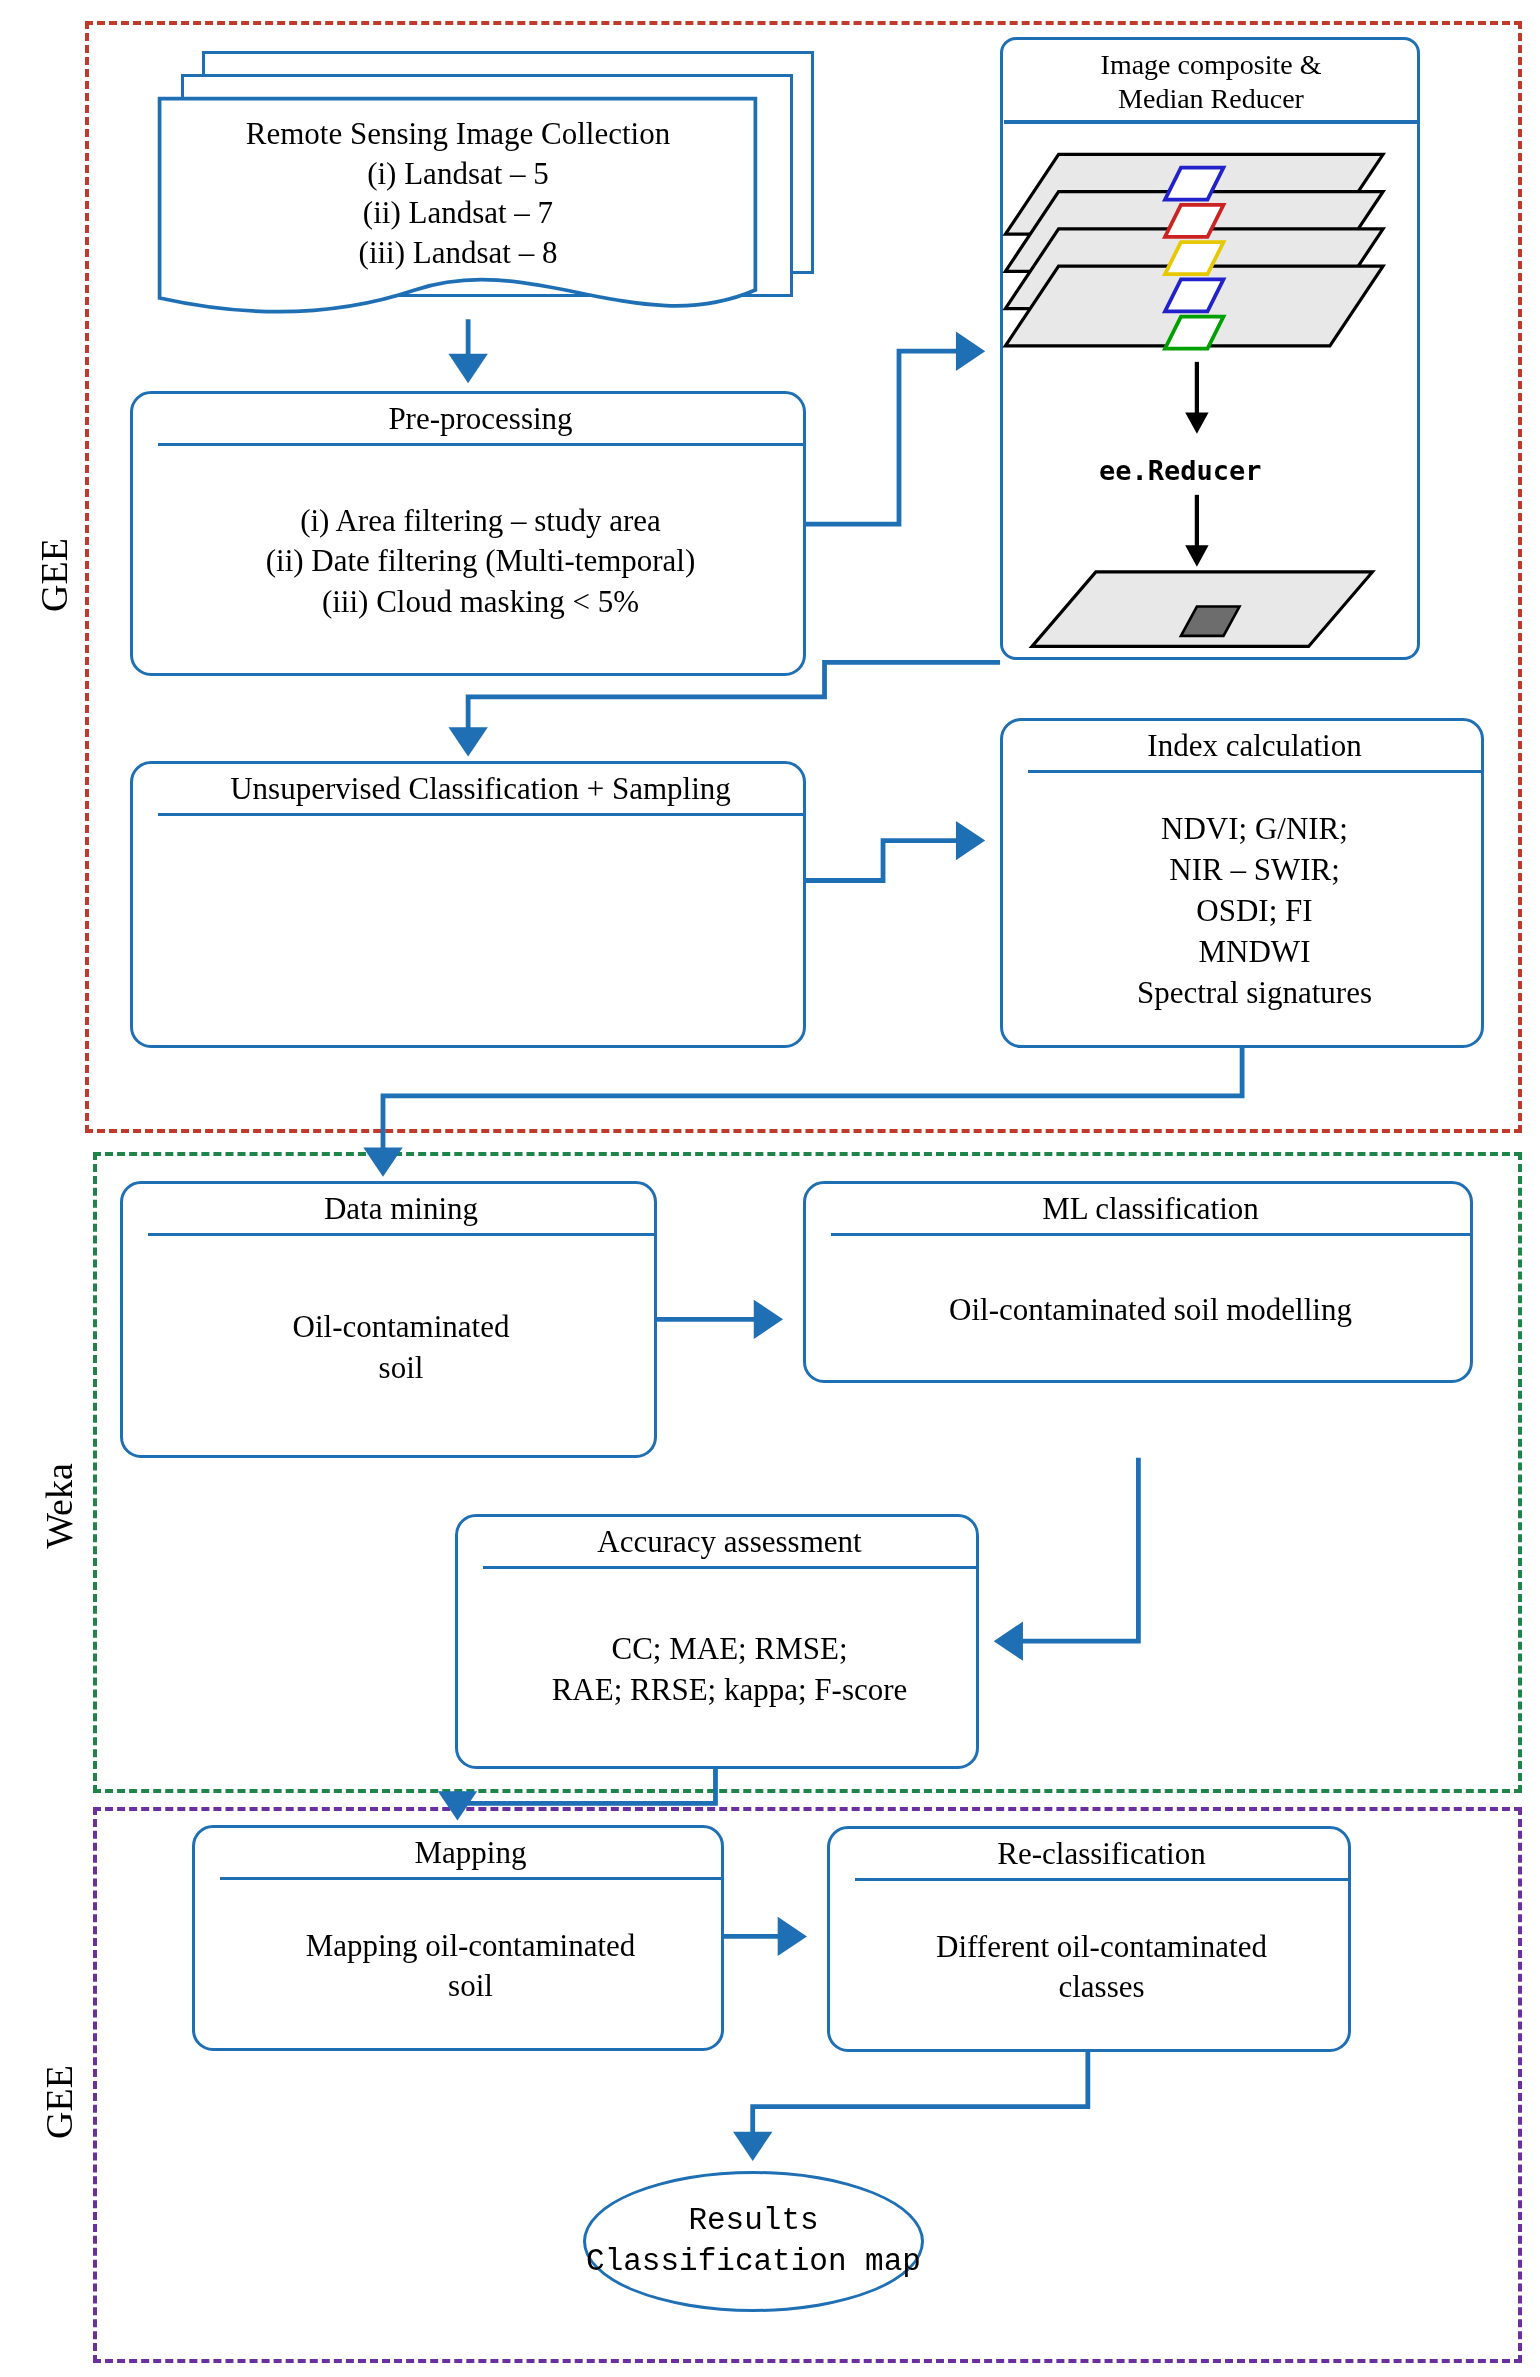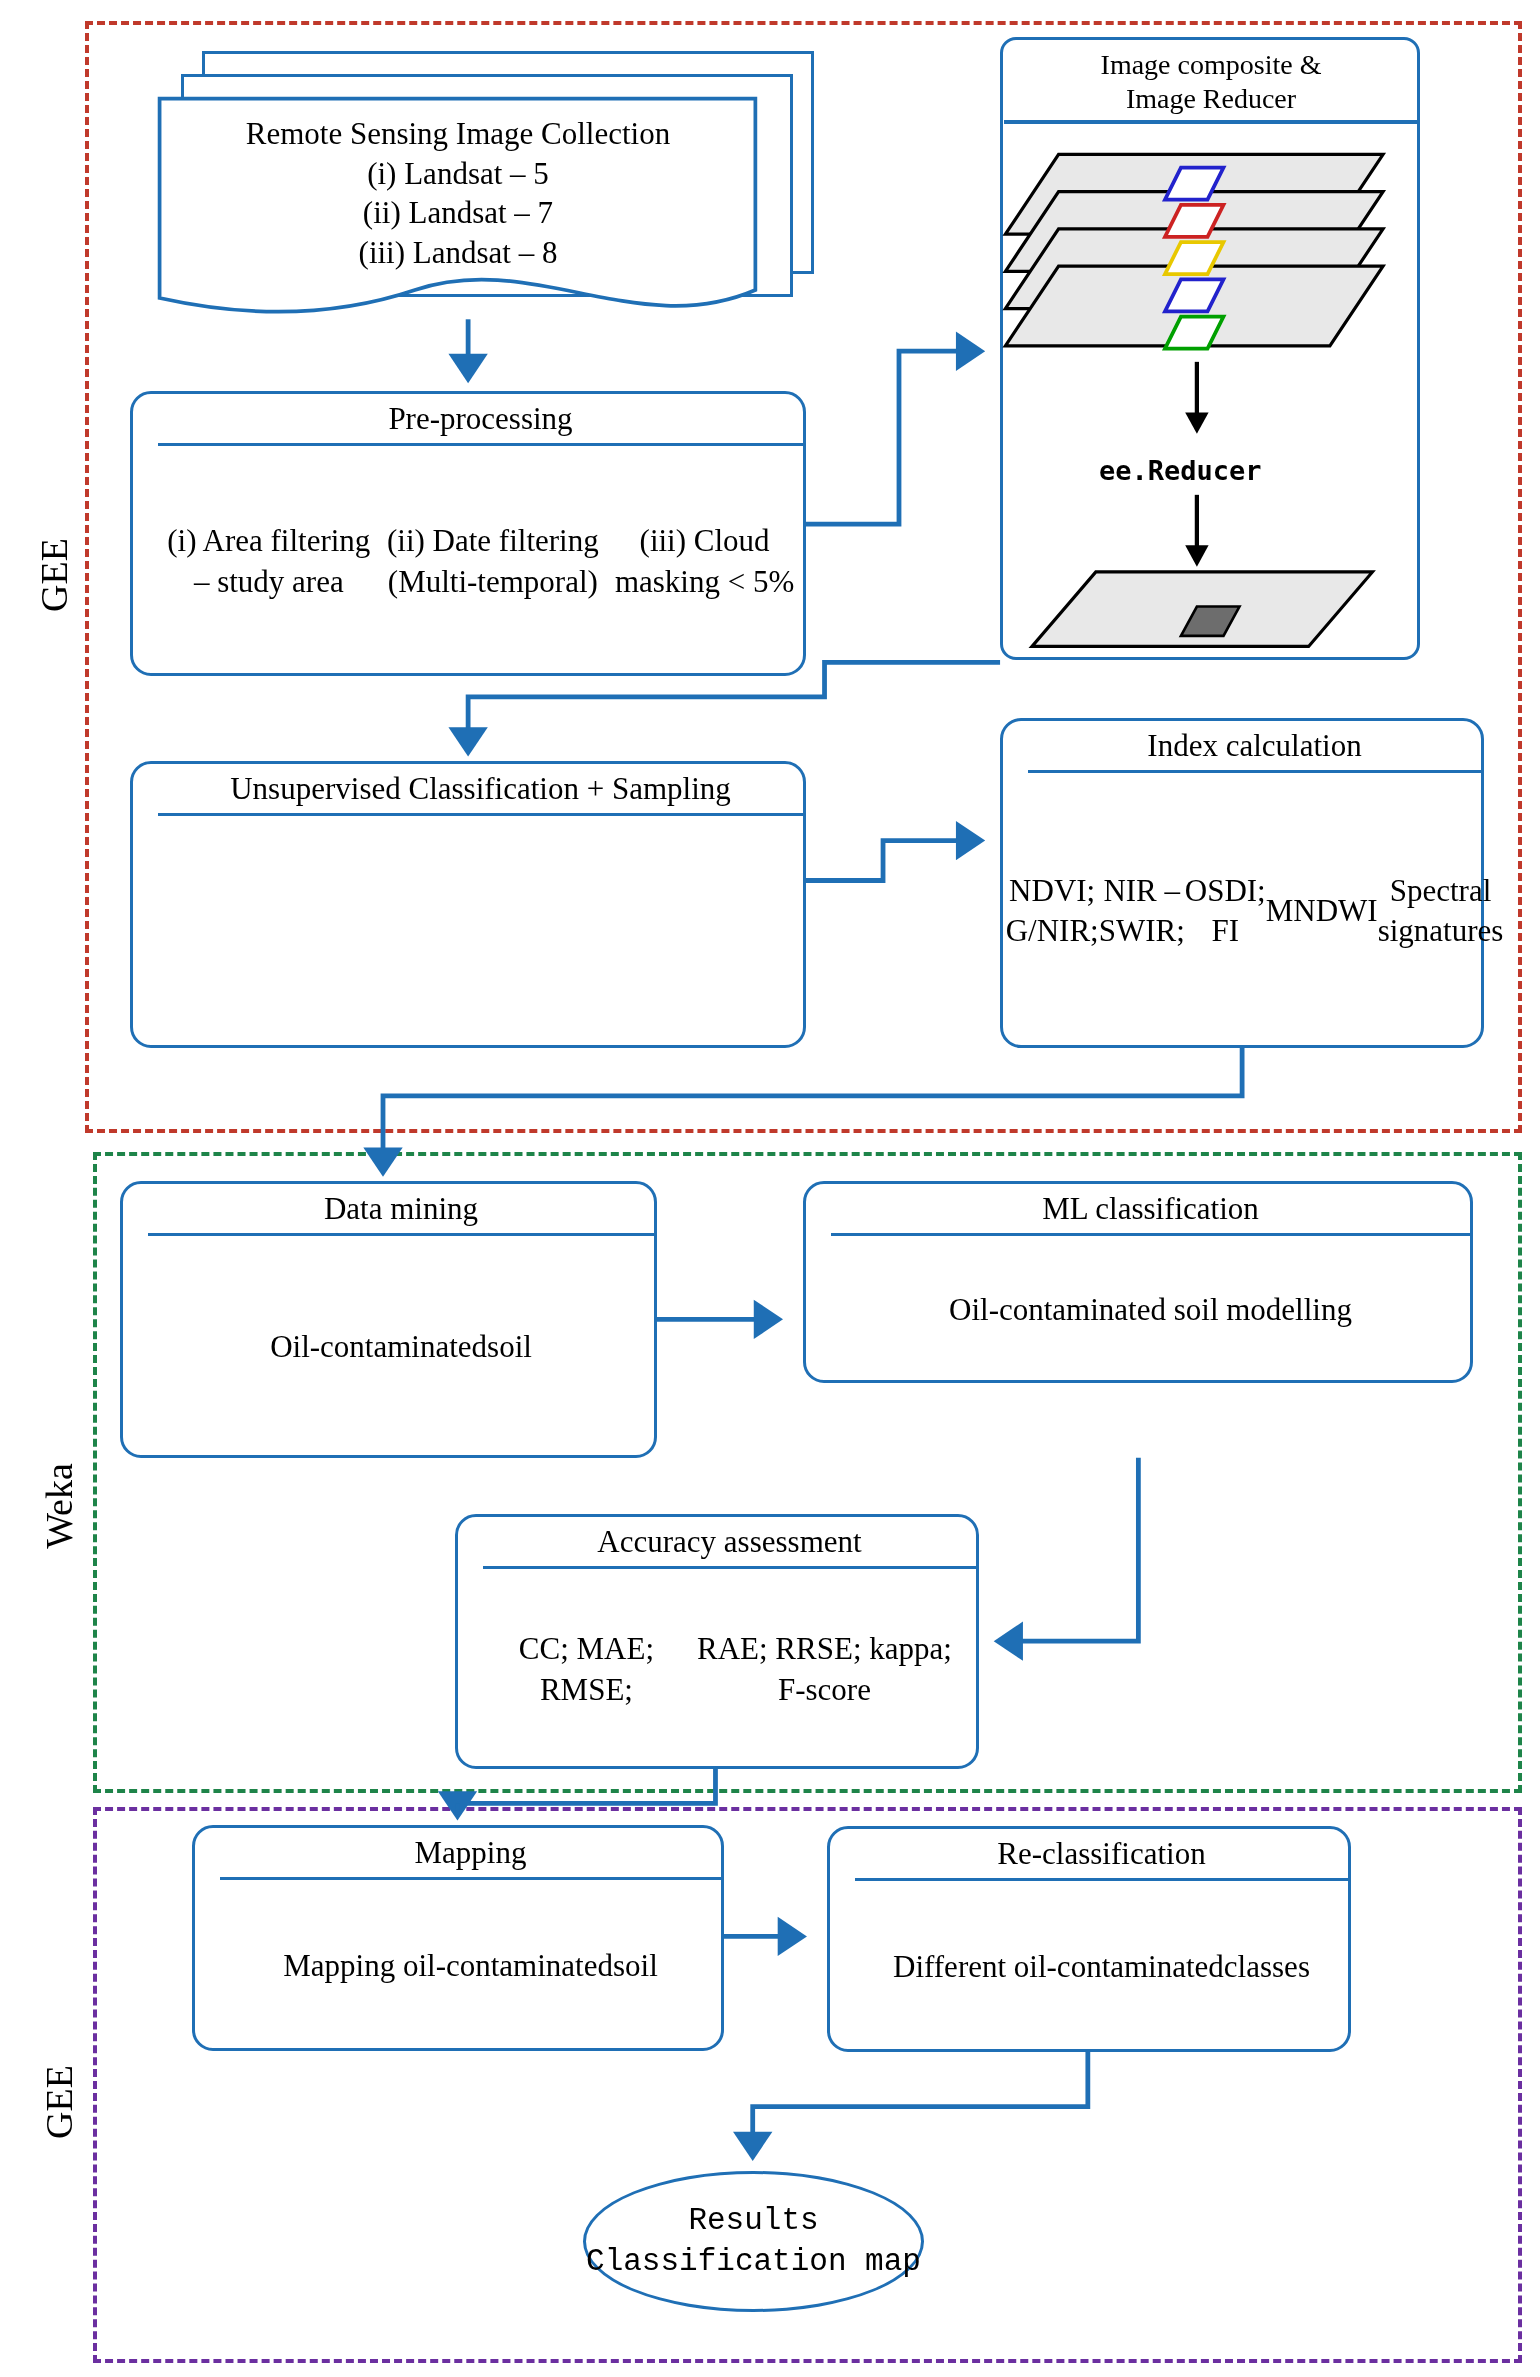--- a/index.html
+++ b/index.html
@@ -41,21 +41,21 @@
     font-size: 31px;
     line-height: 1.15;
     padding: 7.4px 5.3px 6.4px 5.3px;
     border-bottom: 3.7px solid #1f6fb5;
   }
   .box .body {
     font-size: 31px;
     line-height: 1.32;
     padding: 12.8px 8.5px;
     display: flex;
-    flex-direction: row;
+    flex-direction: column;
     justify-content: center;
     align-items: center;
     height: calc(100% - 48px);
     box-sizing: border-box;
   }
   .group-label {
     position: absolute;
     font-size: 38px;
     color: #000;
     transform-origin: left top;
@@ -123,21 +123,21 @@
     <div>Remote Sensing Image Collection</div>
     <div>(i) Landsat – 5</div>
     <div>(ii) Landsat – 7</div>
     <div>(iii) Landsat – 8</div>
   </div>
 
   <div class="box" style="left:1000px; top:37px; width:420px; height:623px; border-radius:16px;">
   </div>
   <div class="composite-title" style="left:1006px; top:48px; width:410px;">
     <div>Image composite &amp;</div>
-    <div>Image Reducer</div>
+    <div>Median Reducer</div>
   </div>
   <div style="position:absolute; left:1004px; top:120px; width:413px; height:3.7px; background:#1f6fb5;"></div>
 
   <svg class="layer" viewBox="0 0 2895 4468">
 
     <g stroke="#000" stroke-width="6" fill="#e8e8e8">
       <polygon points="1990,290 2600,290 2500,440 1890,440"></polygon>
       <polygon points="1990,360 2600,360 2500,510 1890,510"></polygon>
       <polygon points="1990,430 2600,430 2500,580 1890,580"></polygon>
       <polygon points="1990,500 2600,500 2500,650 1890,650"></polygon>

